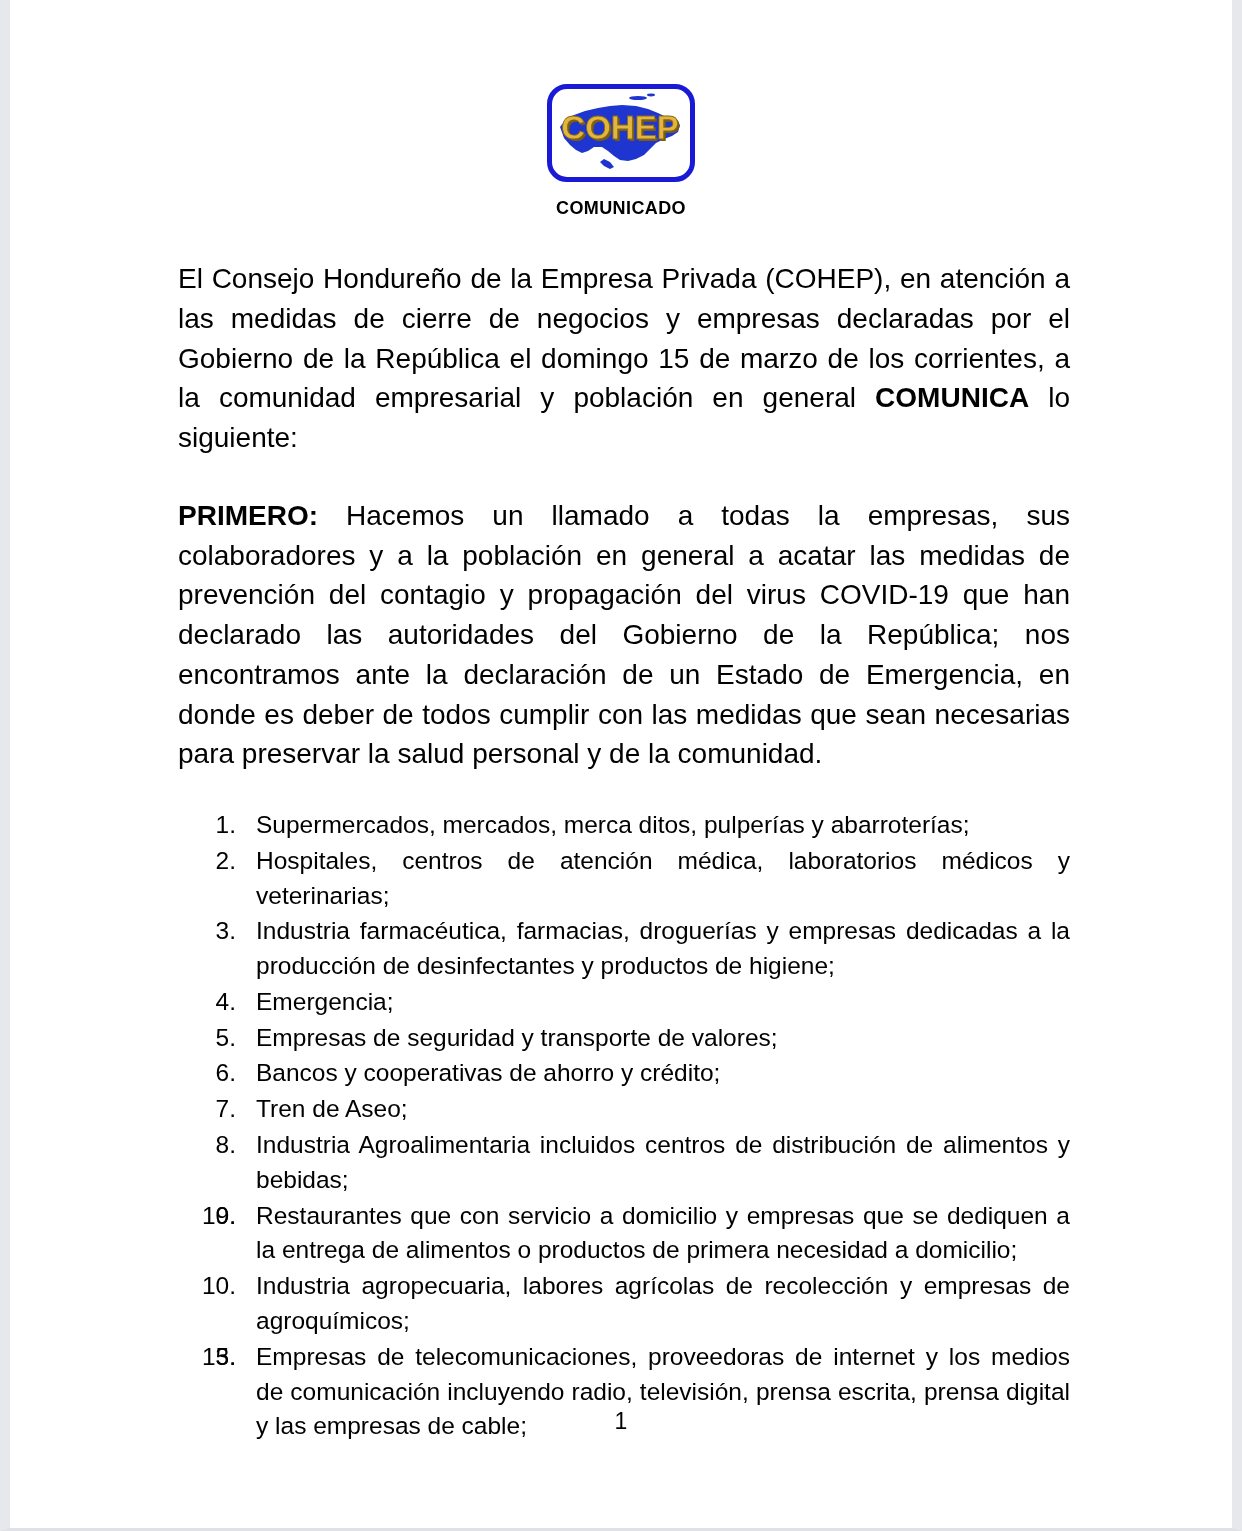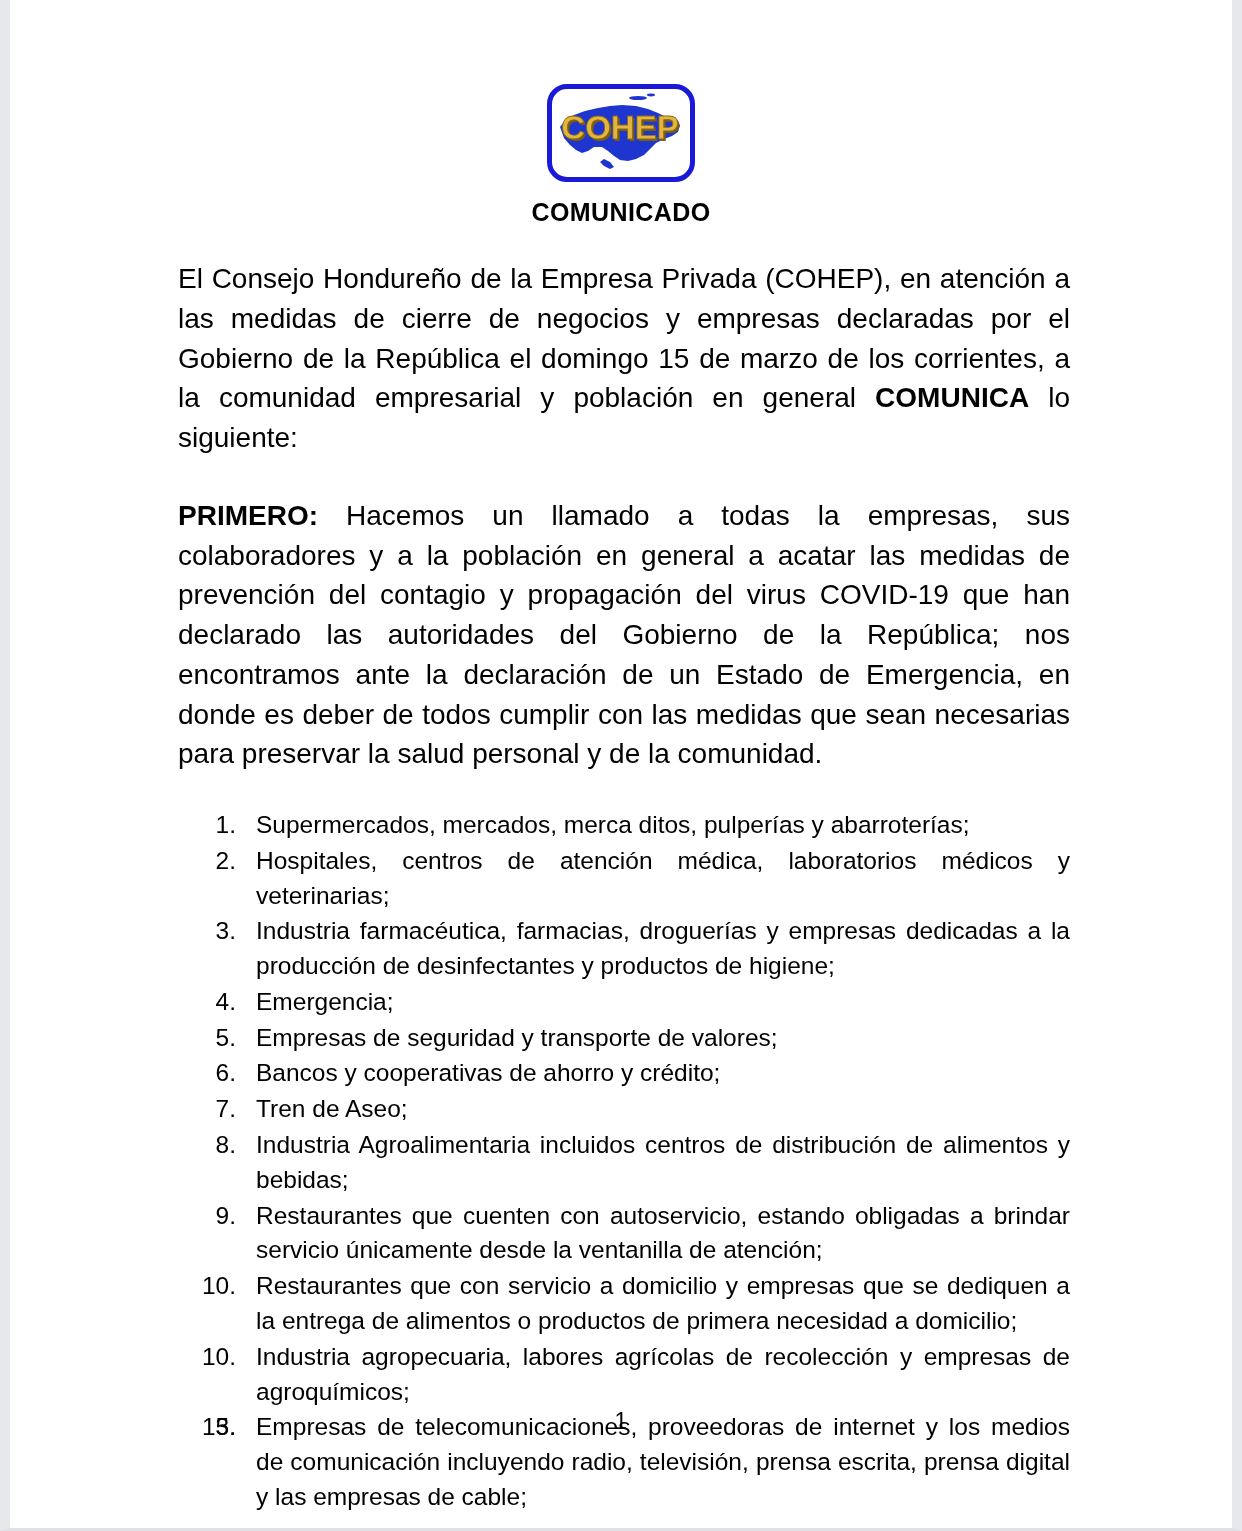--- a/index.html
+++ b/index.html
@@ -50,21 +50,21 @@
     border-radius: 20px;
     background: #ffffff;
     box-sizing: border-box;
     overflow: hidden;
   }
   .logo svg { display: block; }
 
   .doc-title {
     text-align: center;
     font-weight: bold;
-    font-size: 25px;
+    font-size: 18px;
     letter-spacing: 0.4px;
     margin-top: 16px;
   }
 
   
   .content {
     position: absolute;
     left: 168px;
     right: 162px;
     top: 255px;
@@ -147,21 +147,21 @@
 
       <ol class="exceptions">
           <li class="no-just"><span class="num">1.</span><span>Supermercados, mercados, merca ditos, pulperías y abarroterías;</span></li>
           <li><span class="num">2.</span><span>Hospitales, centros de atención médica, laboratorios médicos y veterinarias;</span></li>
           <li><span class="num">3.</span><span>Industria farmacéutica, farmacias, droguerías y empresas dedicadas a la producción de desinfectantes y productos de higiene;</span></li>
           <li class="no-just"><span class="num">4.</span><span>Emergencia;</span></li>
           <li class="no-just"><span class="num">5.</span><span>Empresas de seguridad y transporte de valores;</span></li>
           <li class="no-just"><span class="num">6.</span><span>Bancos y cooperativas de ahorro y crédito;</span></li>
           <li class="no-just"><span class="num">7.</span><span>Tren de Aseo;</span></li>
           <li><span class="num">8.</span><span>Industria Agroalimentaria incluidos centros de distribución de alimentos y bebidas;</span></li>
-          <li><span class="num">9.</span><span>Restaurantes que cuenten con autoservicio, estando obligadas a brindar servicio únicamente desde la ventanilla de atención;</span></li>
+          <li><span class="num">9.</span></li>
           <li><span class="num">10.</span><span>Restaurantes que con servicio a domicilio y empresas que se dediquen a la entrega de alimentos o productos de primera necesidad a domicilio;</span></li>
           <li><span class="num">10.</span><span>Industria agropecuaria, labores agrícolas de recolección y empresas de agroquímicos;</span></li>
           <li><span class="num">5.</span></li>
           <li><span class="num">13.</span><span>Empresas de telecomunicaciones, proveedoras de internet y los medios de comunicación incluyendo radio, televisión, prensa escrita, prensa digital y las empresas de cable;</span></li>
         </ol>
     </div>
 
     <div class="page-number">1</div>
   </div>
 </div>

